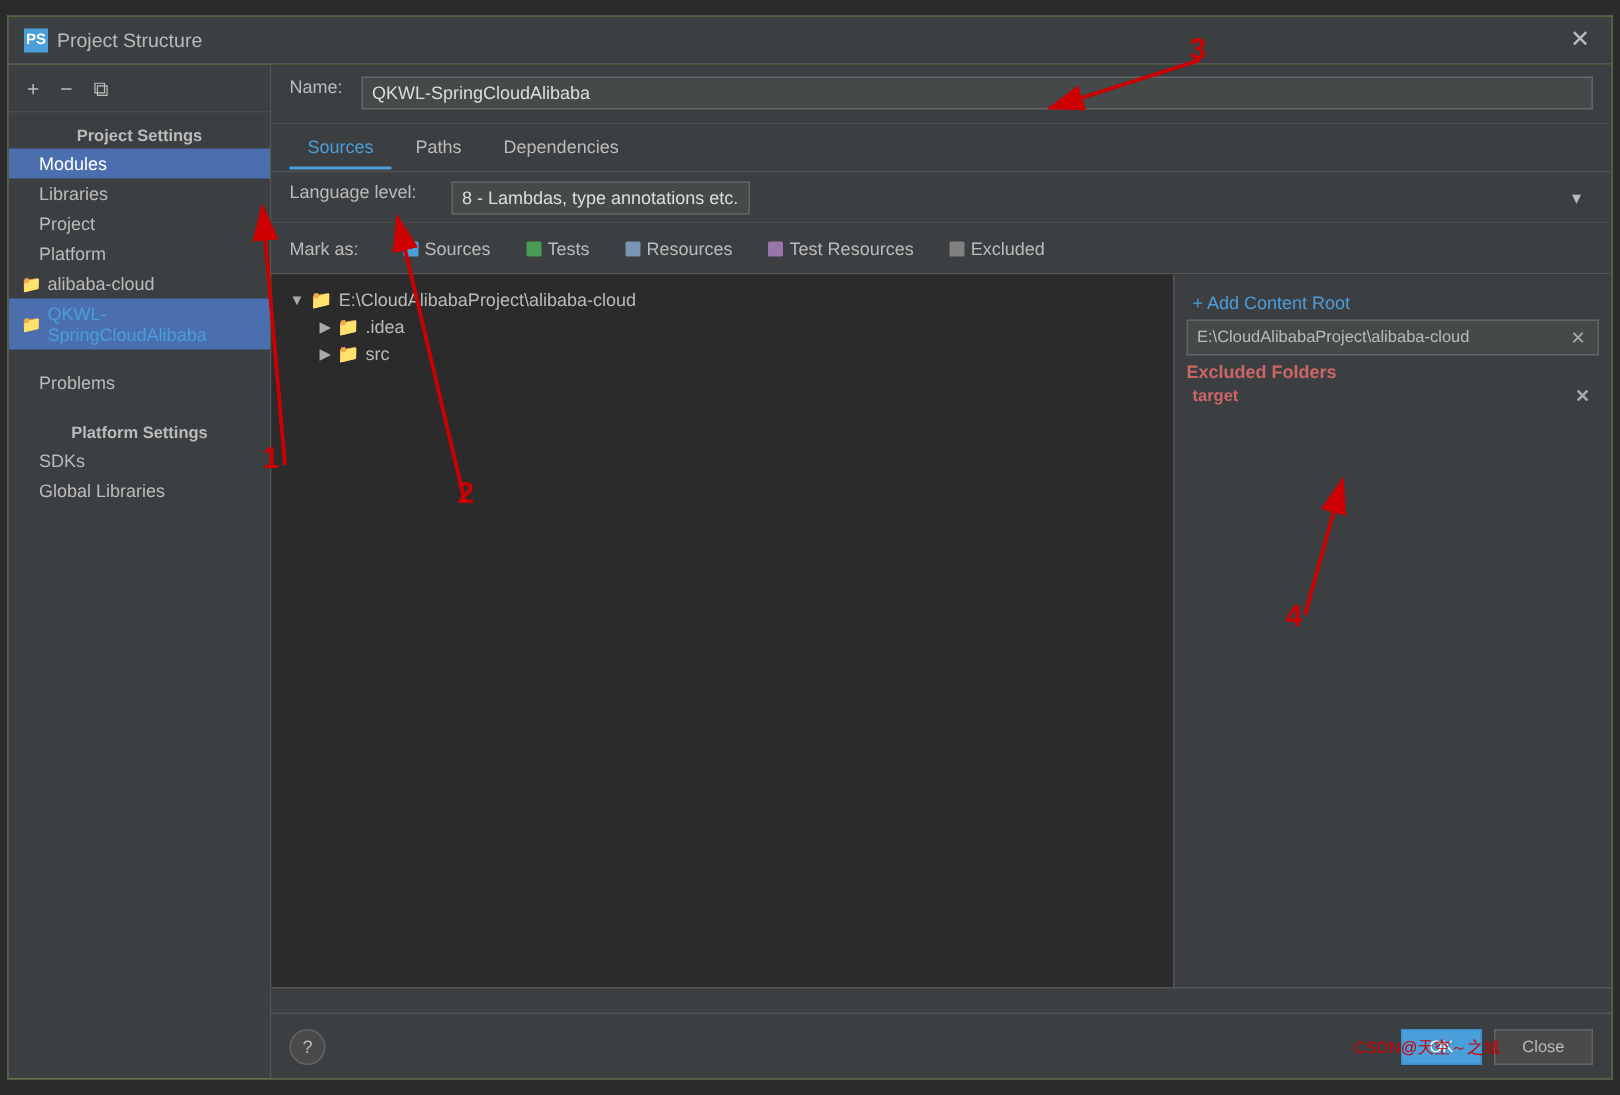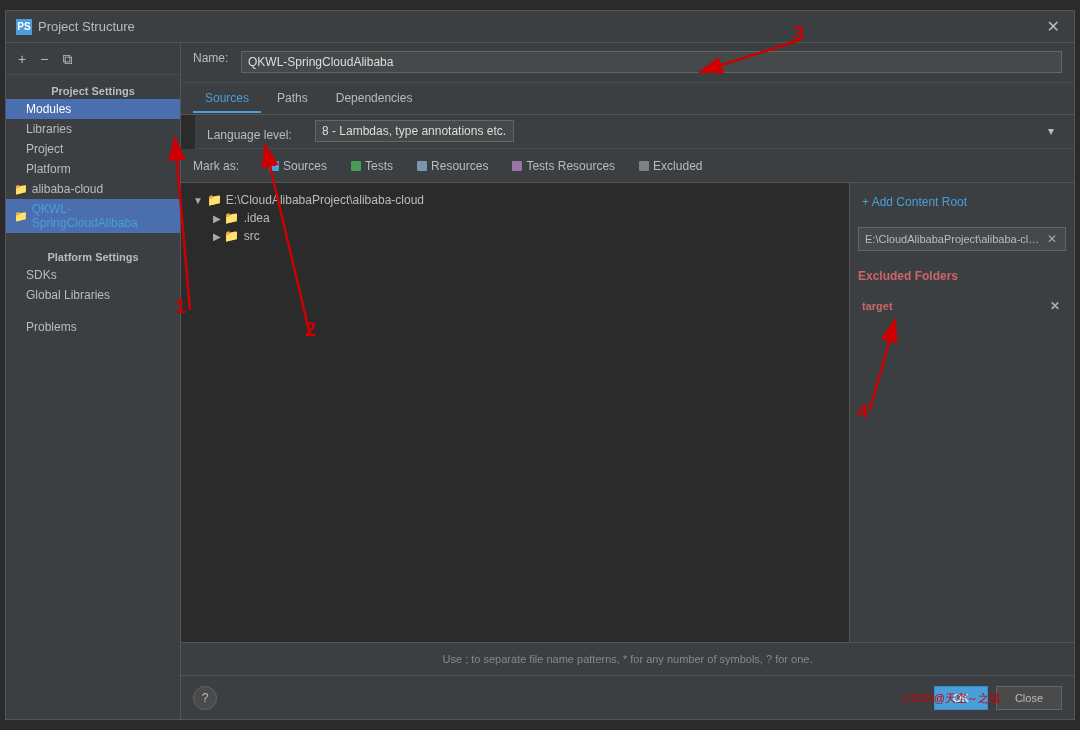--- a/index.html
+++ b/index.html
@@ -191,27 +191,26 @@
       margin-right: 4px;
     }
     .tab.active {
       color: #4a9eda;
       border-bottom: 2px solid #4a9eda;
     }
 
     
     .lang-row {
       display: flex;
-      align-items: flex-end;
+      align-items: flex-start;
       padding: 6px 12px;
       gap: 8px;
       background: #3c3f41;
       border-bottom: 1px solid #4a4a4a;
       height: 34px;
-      margin-left: 14px;
     }
 
     .lang-label {
       color: #bbbbbb;
       font-size: 12px;
       min-width: 100px;
     }
 
     .lang-select {
       flex: 1;
@@ -302,27 +301,27 @@
       cursor: pointer;
       font-size: 12px;
       color: #bbbbbb;
       gap: 4px;
     }
     .tree-arrow { font-size: 10px; color: #aaaaaa; cursor: pointer; }
     .tree-folder { color: #b8a040; }
 
     
     .right-panel {
-      width: 225px;
+      width: 292px;
       background: #3c3f41;
       border-left: 1px solid #555555;
       display: flex;
       flex-direction: column;
       padding: 8px;
-      gap: 14px;
+      gap: 0;
     }
 
     .add-root-btn {
       display: flex;
       align-items: center;
       gap: 4px;
       cursor: pointer;
       color: #4a9eda;
       font-size: 12px;
       padding: 4px;
@@ -504,27 +503,27 @@
         <div class="sidebar-module-item">
           <span class="folder-icon">📁</span>
           <span>alibaba-cloud</span>
         </div>
         <div class="sidebar-module-item active">
           <span class="folder-icon-blue">📁</span>
           <span>QKWL-SpringCloudAlibaba</span>
         </div>
 
         <div style="margin-top:12px;">
+          <div class="sidebar-item">Problems</div>
+        </div>
+
+        <div style="margin-top:12px;">
           <div class="sidebar-section-label">Platform Settings</div>
           <div class="sidebar-item">SDKs</div>
           <div class="sidebar-item">Global Libraries</div>
-        </div>
-
-        <div style="margin-top:12px;">
-          <div class="sidebar-item">Problems</div>
         </div>
       </div>
     </div>
 
     <div class="main-content">
 
       <div class="name-row">
         <span class="name-label">Name:</span>
         <input class="name-input" type="text" value="QKWL-SpringCloudAlibaba" style="">
       </div>
@@ -553,21 +552,21 @@
         <button class="markas-btn">
           <span class="markas-dot dot-green"></span>
           <span>Tests</span>
         </button>
         <button class="markas-btn">
           <span class="markas-dot dot-lightblue"></span>
           <span>Resources</span>
         </button>
         <button class="markas-btn">
           <span class="markas-dot dot-purple"></span>
-          <span>Tests Resources</span>
+          <span>Test Resources</span>
         </button>
         <button class="markas-btn">
           <span class="markas-dot dot-gray"></span>
           <span>Excluded</span>
         </button>
       </div>
 
       <div class="content-area">
 
         <div class="file-tree-panel scrollable">
@@ -602,22 +601,20 @@
 
           <div class="excluded-section-label">Excluded Folders</div>
           <div class="excluded-entry">
             <span>target</span>
             <span class="root-entry-close">✕</span>
           </div>
         </div>
       </div>
 
       <div class="bottom-area">
-        <div class="exclude-hint">Use ; to separate file name patterns, * for any
-number of symbols, ? for one.</div>
       </div>
 
       <div class="dialog-footer">
         <div class="help-btn">?</div>
         <button class="footer-btn primary">OK</button>
         <button class="footer-btn">Close</button>
       </div>
 
     </div>
   </div>

